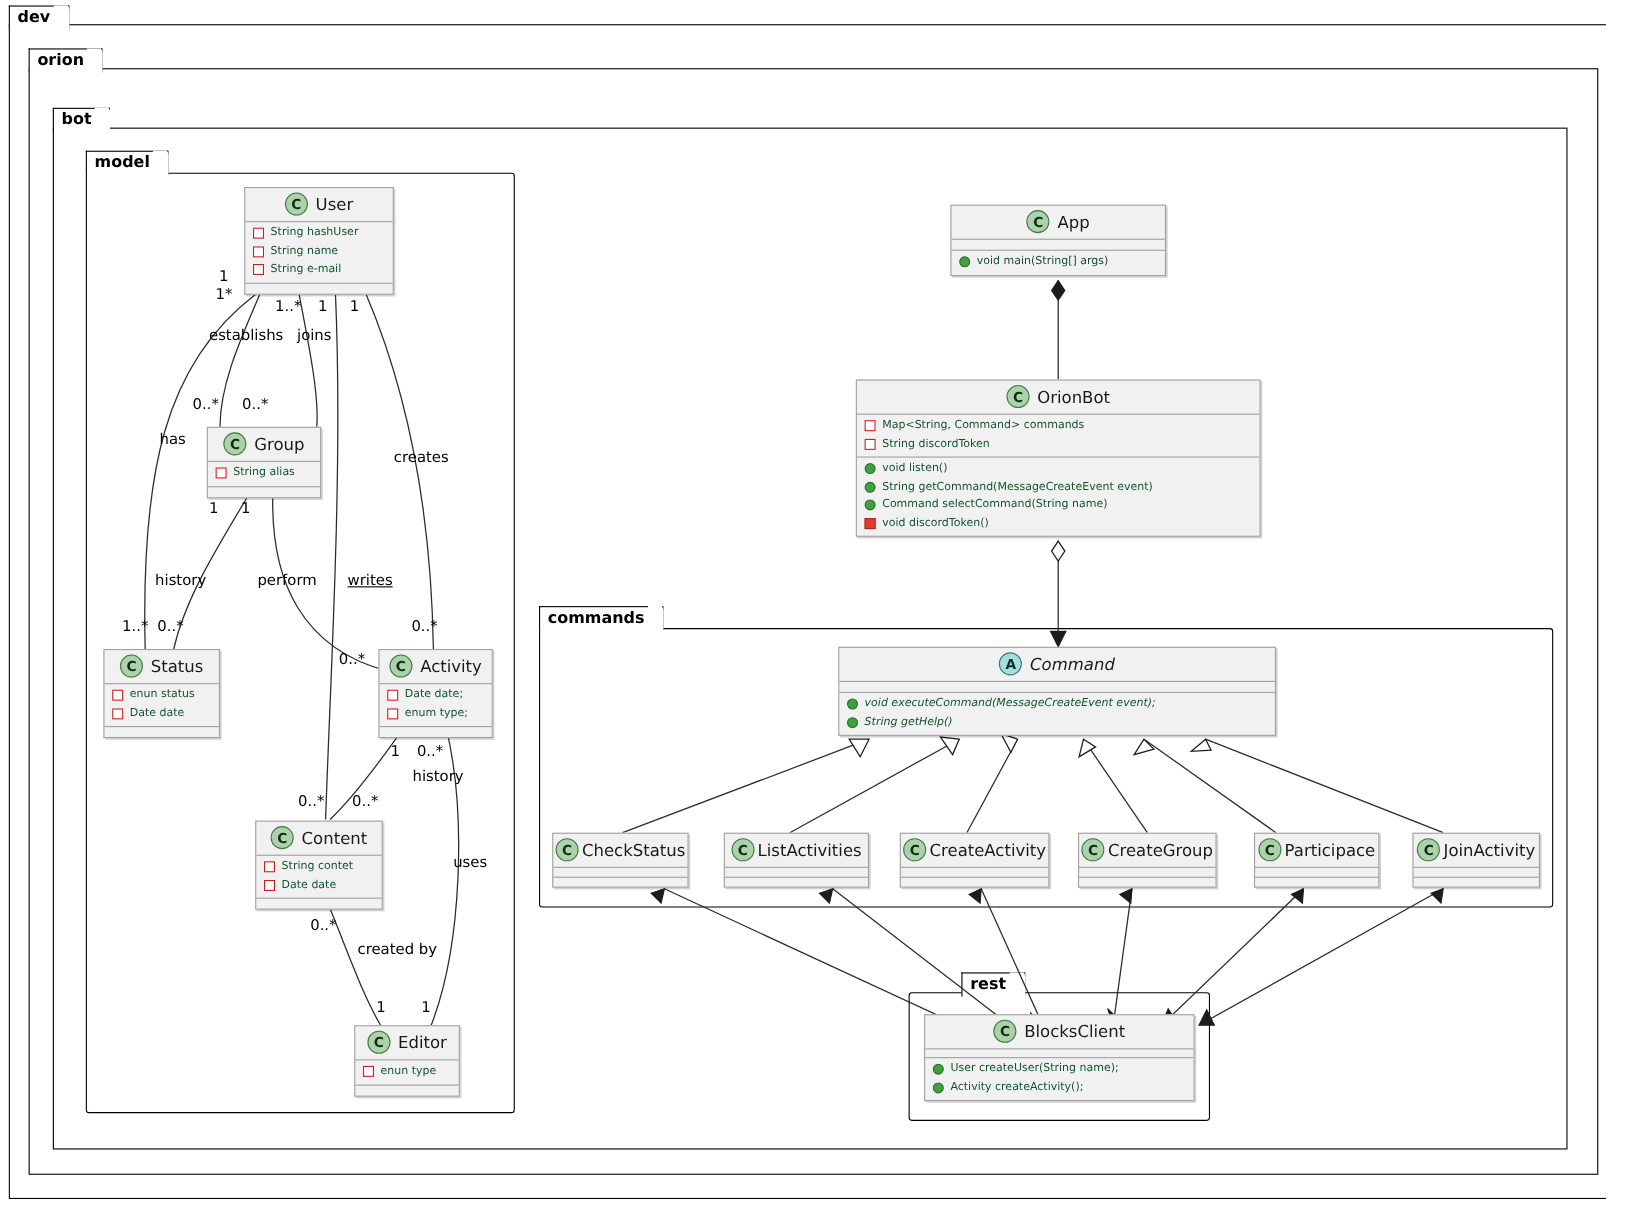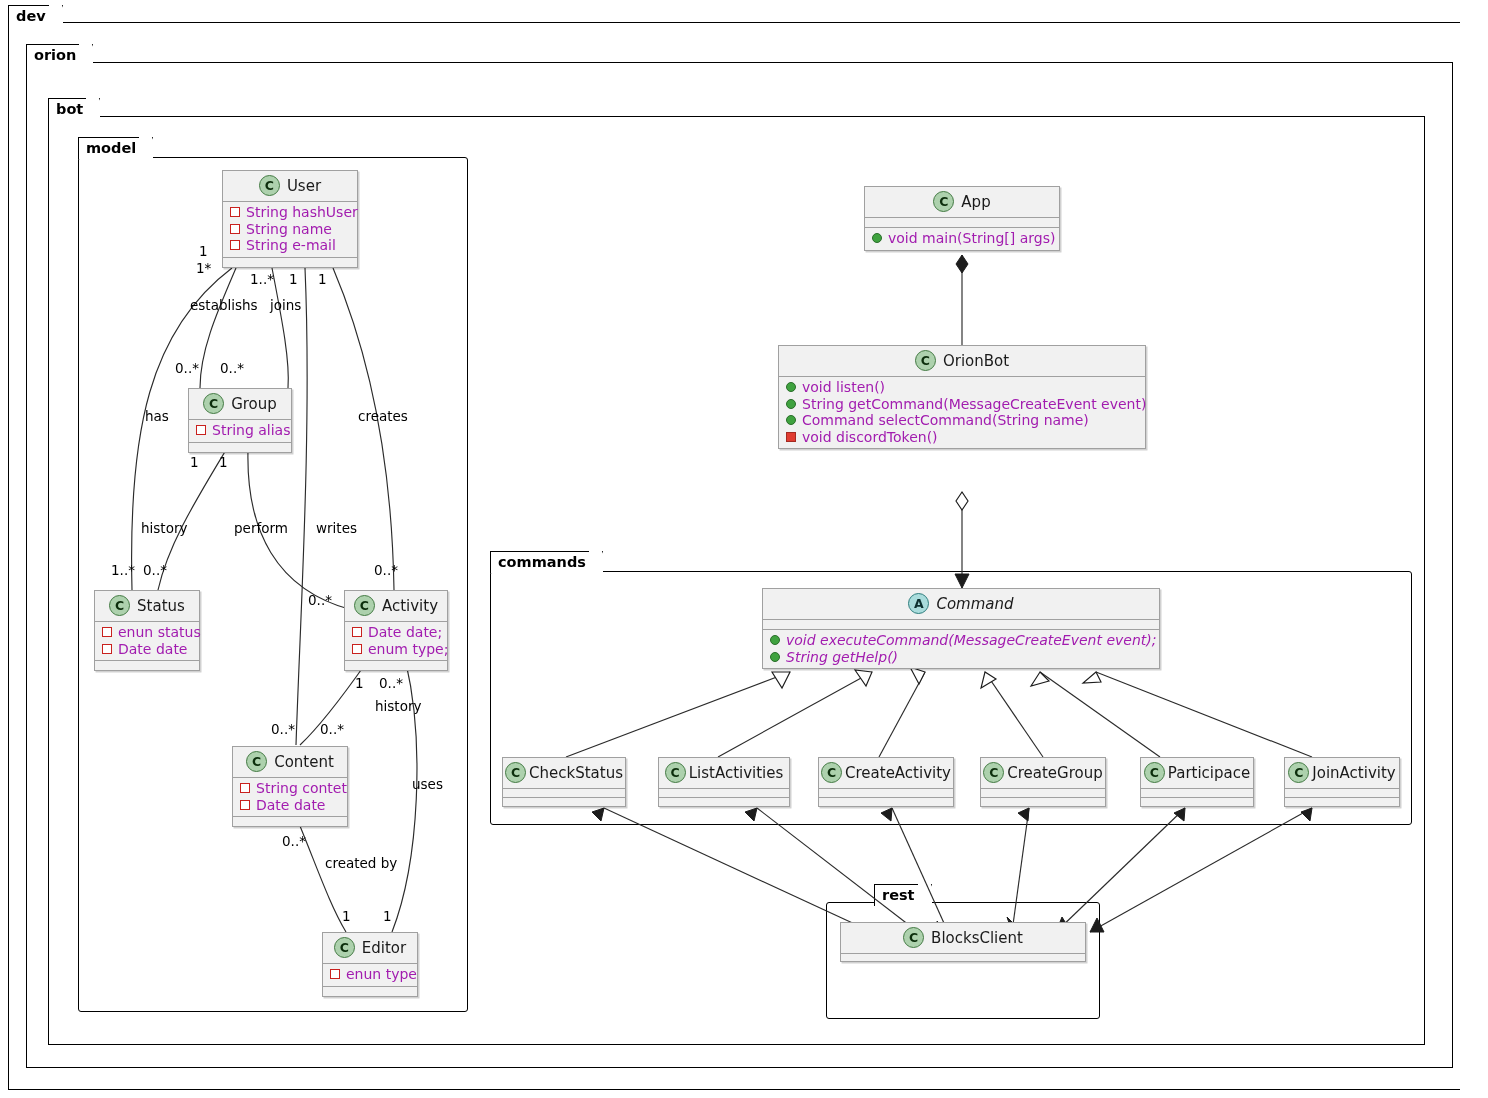--- a/index.html
+++ b/index.html
@@ -15,21 +15,21 @@
   .pkg-tab .skew:before{content:"";position:absolute;left:-14px;top:-2px;width:26px;height:140%;
         background:#fff;border-right:1.6px solid #000;transform:skewX(24deg);transform-origin:top left;}
 
   
   .cls{position:absolute;box-sizing:border-box;border:1px solid #a0a0a0;background:#f1f1f1;
        box-shadow:1.5px 1.5px 0 rgba(0,0,0,.18);}
   .cls .hdr{display:flex;align-items:center;justify-content:center;gap:7px;
             padding:4px 10px 5px;font-size:15px;color:#1a1a1a;white-space:nowrap;}
   .cls .sec{border-top:1px solid #a0a0a0;padding:2px 7px 3px;}
   .cls .sec.empty{height:9px;padding:0;}
-  .cls .row{display:flex;align-items:center;gap:6px;font-size:14px;color:#a21caf;
+  .cls .row{display:flex;align-items:center;gap:6px;font-size:10px;color:#14532d;
             line-height:16.5px;white-space:nowrap;}
   .cls.abstract .hdr, .cls.abstract .row{font-style:italic;}
 
   
   .stc{width:19px;height:19px;border-radius:50%;display:inline-flex;align-items:center;
        justify-content:center;font-size:12.5px;font-weight:bold;font-style:normal;flex:none;}
   .stc.c{background:#add1ad;border:1.4px solid #437a43;color:#0c2e0c;}
   .stc.a{background:#a9dcdc;border:1.4px solid #2e7d7d;color:#0c3030;}
 
   
@@ -144,25 +144,25 @@
     <polygon class="filled" points="1185,808 1174,813 1184,821"></polygon>
     <polygon class="filled" points="1056,932 1062,917 1070,930"></polygon>
 
     <path d="M1312,808 L1090,932"></path>
     <polygon class="filled" points="1312,808 1301,812 1310,821"></polygon>
     <polygon class="filled" points="1090,932 1097,918 1104,932"></polygon>
   </svg>
 
   <div class="lbl" style="left:190px;top:298px;">establishs</div>
   <div class="lbl" style="left:270px;top:298px;">joins</div>
-  <div class="lbl" style="left:145px;top:409px;">has</div>
+  <div class="lbl" style="left:145px;top:393px;">has</div>
   <div class="lbl" style="left:358px;top:409px;">creates</div>
   <div class="lbl" style="left:141px;top:521px;">history</div>
   <div class="lbl" style="left:234px;top:521px;">perform</div>
-  <div class="lbl" style="left:316px;top:521px;">writes</div>
+  <div class="lbl" style="left:316px;top:521px;text-decoration:underline;">writes</div>
   <div class="lbl" style="left:348px;top:699px;margin-left:27px;">history</div>
   <div class="lbl" style="left:412px;top:777px;">uses</div>
   <div class="lbl" style="left:325px;top:856px;">created by</div>
 
   <div class="card" style="left:199px;top:244px;">1</div>
   <div class="card" style="left:196px;top:261px;">1*</div>
   <div class="card" style="left:250px;top:272px;">1..*</div>
   <div class="card" style="left:289px;top:272px;">1</div>
   <div class="card" style="left:318px;top:272px;">1</div>
   <div class="card" style="left:175px;top:361px;">0..*</div>
@@ -299,20 +299,30 @@
     </div>
   </div>
 
   <div class="cls" style="left:778px;top:345px;width:368px;">
     <div class="hdr">
       <span class="stc c">C</span>
       <span>OrionBot</span>
     </div>
     <div class="sec">
       <div class="row">
+          <span class="vm priv-f"></span>
+          <span>Map&lt;String, Command&gt; commands</span>
+        </div>
+      <div class="row">
+          <span class="vm priv-f"></span>
+          <span>String discordToken</span>
+        </div>
+    </div>
+    <div class="sec">
+      <div class="row">
           <span class="vm pub-m"></span>
           <span>void listen()</span>
         </div>
       <div class="row">
           <span class="vm pub-m"></span>
           <span>String getCommand(MessageCreateEvent event)</span>
         </div>
       <div class="row">
           <span class="vm pub-m"></span>
           <span>Command selectCommand(String name)</span>
@@ -395,15 +405,25 @@
     <div class="sec empty" style="height:8px;"></div>
     <div class="sec empty" style="height:8px;"></div>
   </div>
 
   <div class="cls" style="left:840px;top:922px;width:246px;">
     <div class="hdr">
       <span class="stc c">C</span>
       <span>BlocksClient</span>
     </div>
     <div class="sec empty" style="height:7px;"></div>
+    <div class="sec">
+      <div class="row">
+          <span class="vm pub-m"></span>
+          <span>User createUser(String name);</span>
+        </div>
+      <div class="row">
+          <span class="vm pub-m"></span>
+          <span>Activity createActivity();</span>
+        </div>
+    </div>
   </div>
 
 </div>
 
 </body></html>

